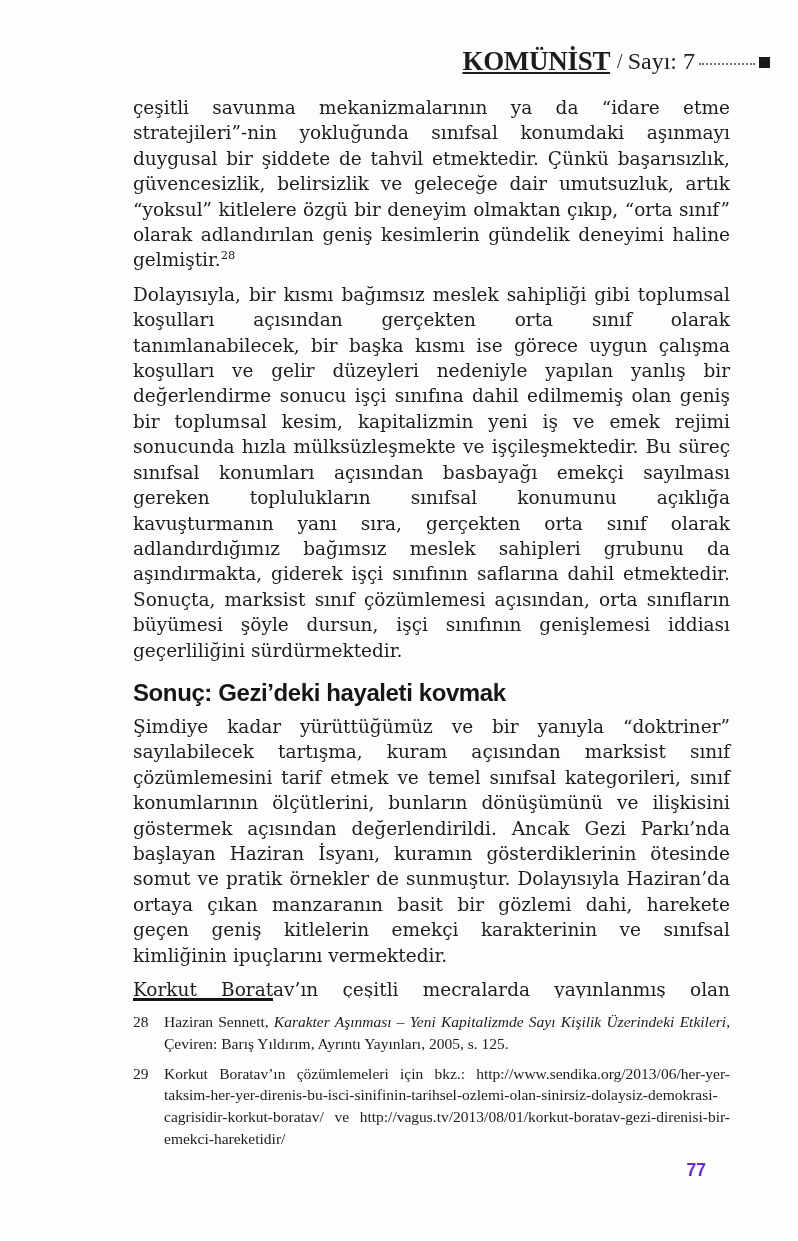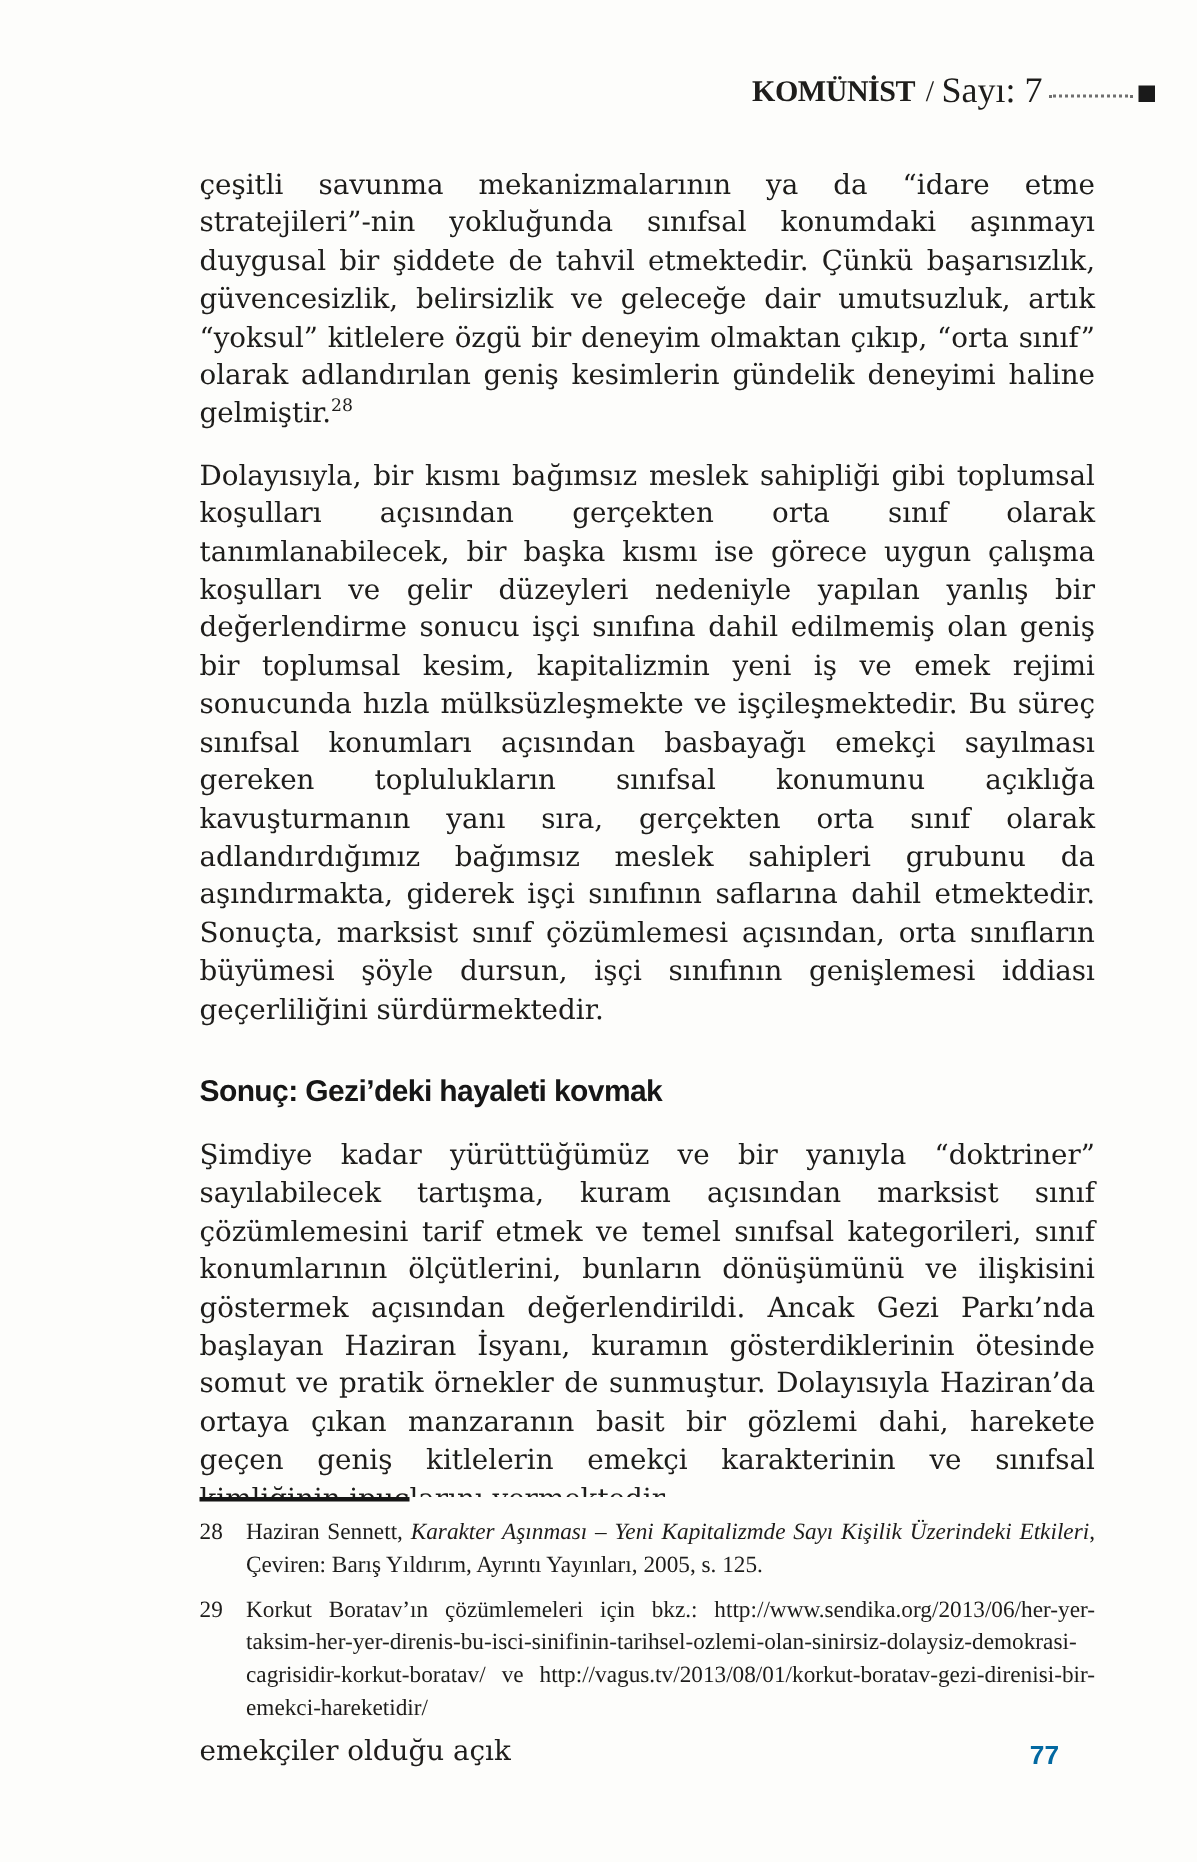--- a/index.html
+++ b/index.html
@@ -16,53 +16,54 @@
   
   .header {
     position:absolute; top:50px; right:28px;
     display:flex; align-items:center;
     font-size:20px; line-height:22px;
     white-space:nowrap;
   }
   .journal-name {
     font-weight:700; letter-spacing:-0.3px;
     font-family:"Liberation Serif", serif;
-    font-size:20px;
+    font-size:27px;
+    text-decoration:underline;
   }
   .header-sep { margin:0 5px 0 7px; font-family:"Liberation Serif", serif; }
   .issue-label { font-family:"Liberation Serif", serif; font-size:24px; }
   .header-dots {
     width:56px; height:0;
     border-bottom:2px dotted #6f6f6f;
     margin:6px 4px 0 4px;
   }
   .header-square {
     width:11px; height:11px; background:#1a1a1a;
     margin-top:2px;
   }
 
   
   .content {
     position:absolute; left:133px; top:95px; width:597px;
   }
   .content p {
-    margin:16px 0 9px 0;
+    margin:0 0 9px 0;
     font-size:18.5px; line-height:25.4px;
     text-align:justify;
     letter-spacing:0;
   }
   .content p:last-child { margin-bottom:0; }
   sup.fn-ref {
     font-size:11.5px; line-height:0; vertical-align:super;
   }
   h2.section-heading {
-    margin:28px 0 7px 0;
+    margin:16px 0 7px 0;
     font-family:"Liberation Sans", sans-serif;
     font-weight:700;
-    font-size:20px; line-height:28px;
+    font-size:24px; line-height:28px;
     letter-spacing:-0.4px;
     color:#161616;
   }
 
   
   .footnotes {
     position:absolute; left:133px; top:998px; width:597px;
     background:#fdfdfb;
     font-family:"Liberation Serif", serif;
     font-size:15.5px; line-height:21.8px;
@@ -75,21 +76,21 @@
   .footnote { display:flex; margin-bottom:8px; }
   .fn-number { flex:none; width:31px; }
   .fn-text { flex:1; text-align:justify; }
   .fn-text .italic { font-style:italic; }
 
   
   .page-number {
     position:absolute; top:1160px; right:92px;
     font-family:"Liberation Sans", sans-serif;
     font-weight:700; font-size:17.5px;
-    color:#0369a1;
+    color:#6d28d9;
   }
 </style>
 </head>
 <body>
 
 <div class="page">
 
   <div class="header">
     <span class="journal-name">KOMÜNİST</span>
     <span class="header-sep">/</span>

